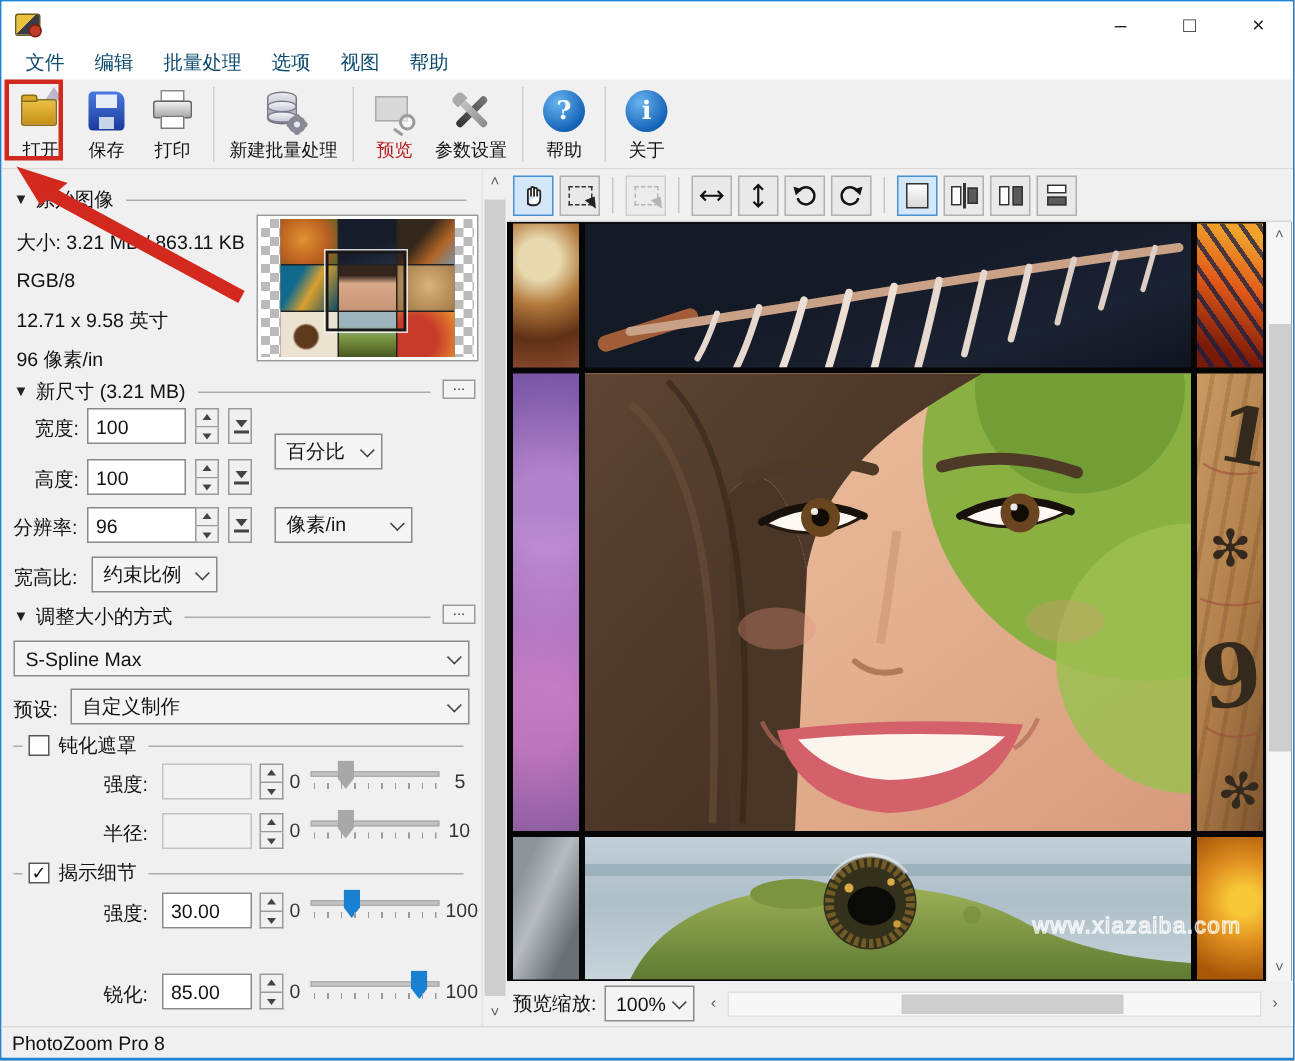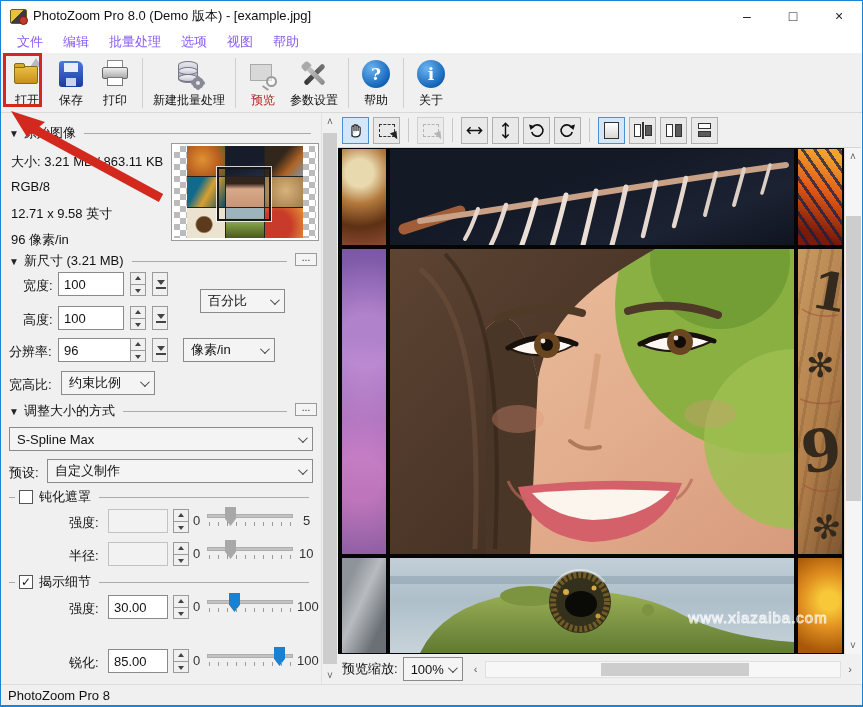--- a/index.html
+++ b/index.html
@@ -8,21 +8,21 @@
   .abs{position:absolute;}
   
   .titlebar{left:0;top:0;width:100%;height:30px;background:#fff;display:flex;align-items:center;}
   .app-icon{width:17px;height:15px;margin:0 6px 0 9px;position:relative;background:linear-gradient(135deg,#e8c23a 0 45%,#3a3a46 45% 100%);border:1px solid #6a5a20;border-radius:2px;}
   .app-icon::after{content:"";position:absolute;right:-2px;bottom:-2px;width:7px;height:7px;background:#c03a2a;border-radius:50%;border:1px solid #7a1a10;}
   .title-text{font-size:13px;color:#111;}
   .win-controls{margin-left:auto;display:flex;height:100%;}
   .win-btn{width:46px;height:100%;display:flex;align-items:center;justify-content:center;font-size:14px;color:#222;}
   
   .menubar{left:0;top:30px;width:100%;height:22px;background:#fff;display:flex;align-items:center;padding-left:10px;}
-  .menu-item{font-size:13px;color:#8b5cf6;padding:2px 6px;margin-right:8px;}
+  .menu-item{font-size:13px;color:#0c4a6e;padding:2px 6px;margin-right:8px;}
   
   .toolbar{left:0;top:52px;width:100%;height:60px;background:#f0f0f0;border-bottom:1px solid #d9d9d9;display:flex;align-items:flex-start;padding:3px 0 0 4px;}
   .tbtn{display:flex;flex-direction:column;align-items:center;padding:2px 5px;min-width:34px;}
   .tbtn .lab{font-size:12px;color:#111;margin-top:2px;white-space:nowrap;}
   .tbtn.disabled .lab{color:#b91c1c;}
   .tsep{width:1px;height:50px;background:#cfcfcf;margin:2px 5px 0 5px;}
   .i32{width:34px;height:32px;position:relative;}
   
   .ic-folder .back{position:absolute;left:4px;top:8px;width:24px;height:18px;background:linear-gradient(#e8c044,#c89018);border:1px solid #8a6a14;border-radius:2px;}
   .ic-folder .tab{position:absolute;left:4px;top:5px;width:11px;height:5px;background:#d8a828;border:1px solid #8a6a14;border-radius:2px 2px 0 0;}
@@ -130,21 +130,20 @@
   
   .clock-num{position:absolute;font-family:"DejaVu Serif",serif;color:#33291c;font-weight:bold;}
 </style>
 </head>
 <body>
 
 <div class="window">
 
   <div class="abs titlebar">
     <div class="app-icon"></div>
-    <div class="title-text">PhotoZoom Pro 8.0 (Demo 版本) - [example.jpg]</div>
     <div class="win-controls">
       <div class="win-btn">–</div>
       <div class="win-btn">□</div>
       <div class="win-btn">×</div>
     </div>
   </div>
 
   <div class="abs menubar">
     <div class="menu-item">文件</div>
     <div class="menu-item">编辑</div>
@@ -268,39 +267,39 @@
       </div>
     <div class="snapbtn" style="left:151px;top:159px;"></div>
 
     <div class="rowlab" style="left:22px;top:198px;">高度:</div>
     <input class="field" style="left: 57px; top: 193px; width: 66px;" value="100">
     <div class="spin" style="left:129px;top:193px;">
         <div class="up"></div>
         <div class="dn"></div>
       </div>
     <div class="snapbtn" style="left:151px;top:193px;"></div>
-    <div class="combo" style="left:199px;top:176px;width:85px;">
+    <div class="combo" style="left:182px;top:176px;width:72px;">
         <span>百分比</span>
         <span class="chev"></span>
       </div>
 
     <div class="rowlab" style="left:8px;top:230px;">分辨率:</div>
     <input class="field" style="left: 57px; top: 225px; width: 84px;" value="96">
     <div class="spin" style="left:129px;top:225px;">
         <div class="up"></div>
         <div class="dn"></div>
       </div>
     <div class="snapbtn" style="left:151px;top:225px;"></div>
     <div class="combo" style="left:182px;top:225px;width:92px;">
         <span>像素/in</span>
         <span class="chev"></span>
       </div>
 
     <div class="rowlab" style="left:8px;top:263px;">宽高比:</div>
-    <div class="combo" style="left:60px;top:258px;width:94px;padding-right:32px;text-align:right;">
+    <div class="combo" style="left:60px;top:258px;width:84px;padding-right:32px;text-align:right;">
         <span>约束比例</span>
         <span class="chev"></span>
       </div>
 
     <div class="sec-head" style="top:290px;right:34px;">
       <span class="tri">▼</span>
       <span class="txt">调整大小的方式</span>
         <span class="line"></span>
     </div>
     <div class="more-btn" style="left:294px;top:290px;">...</div>

